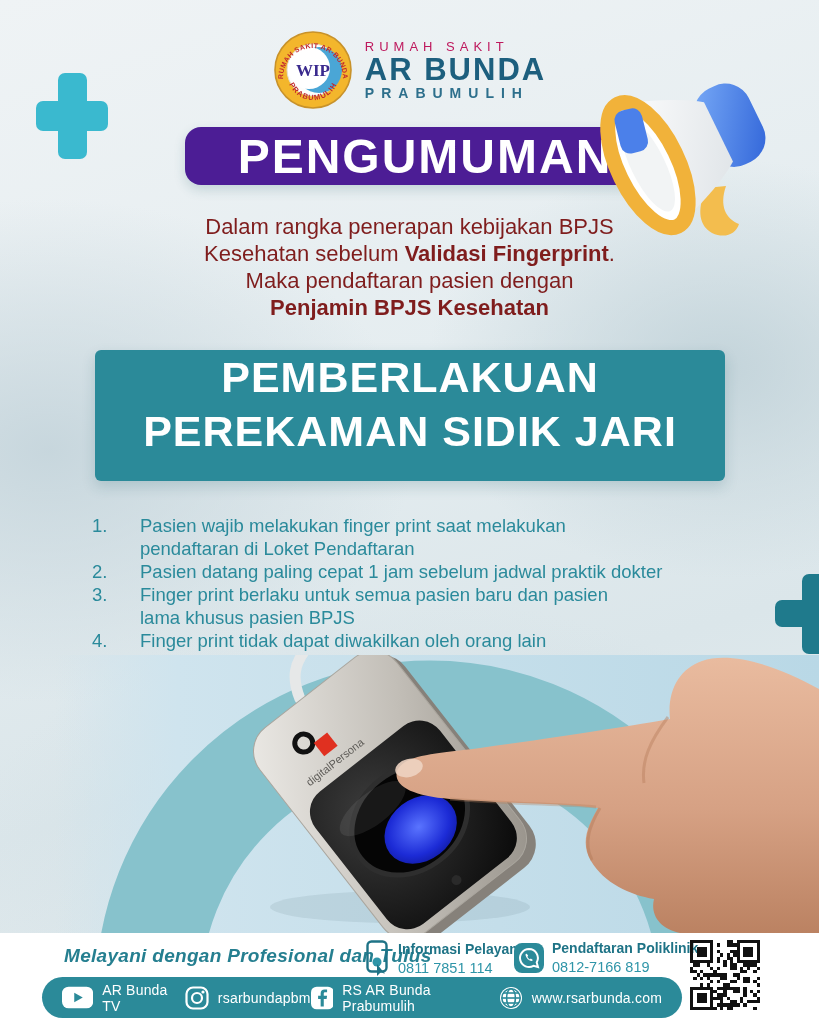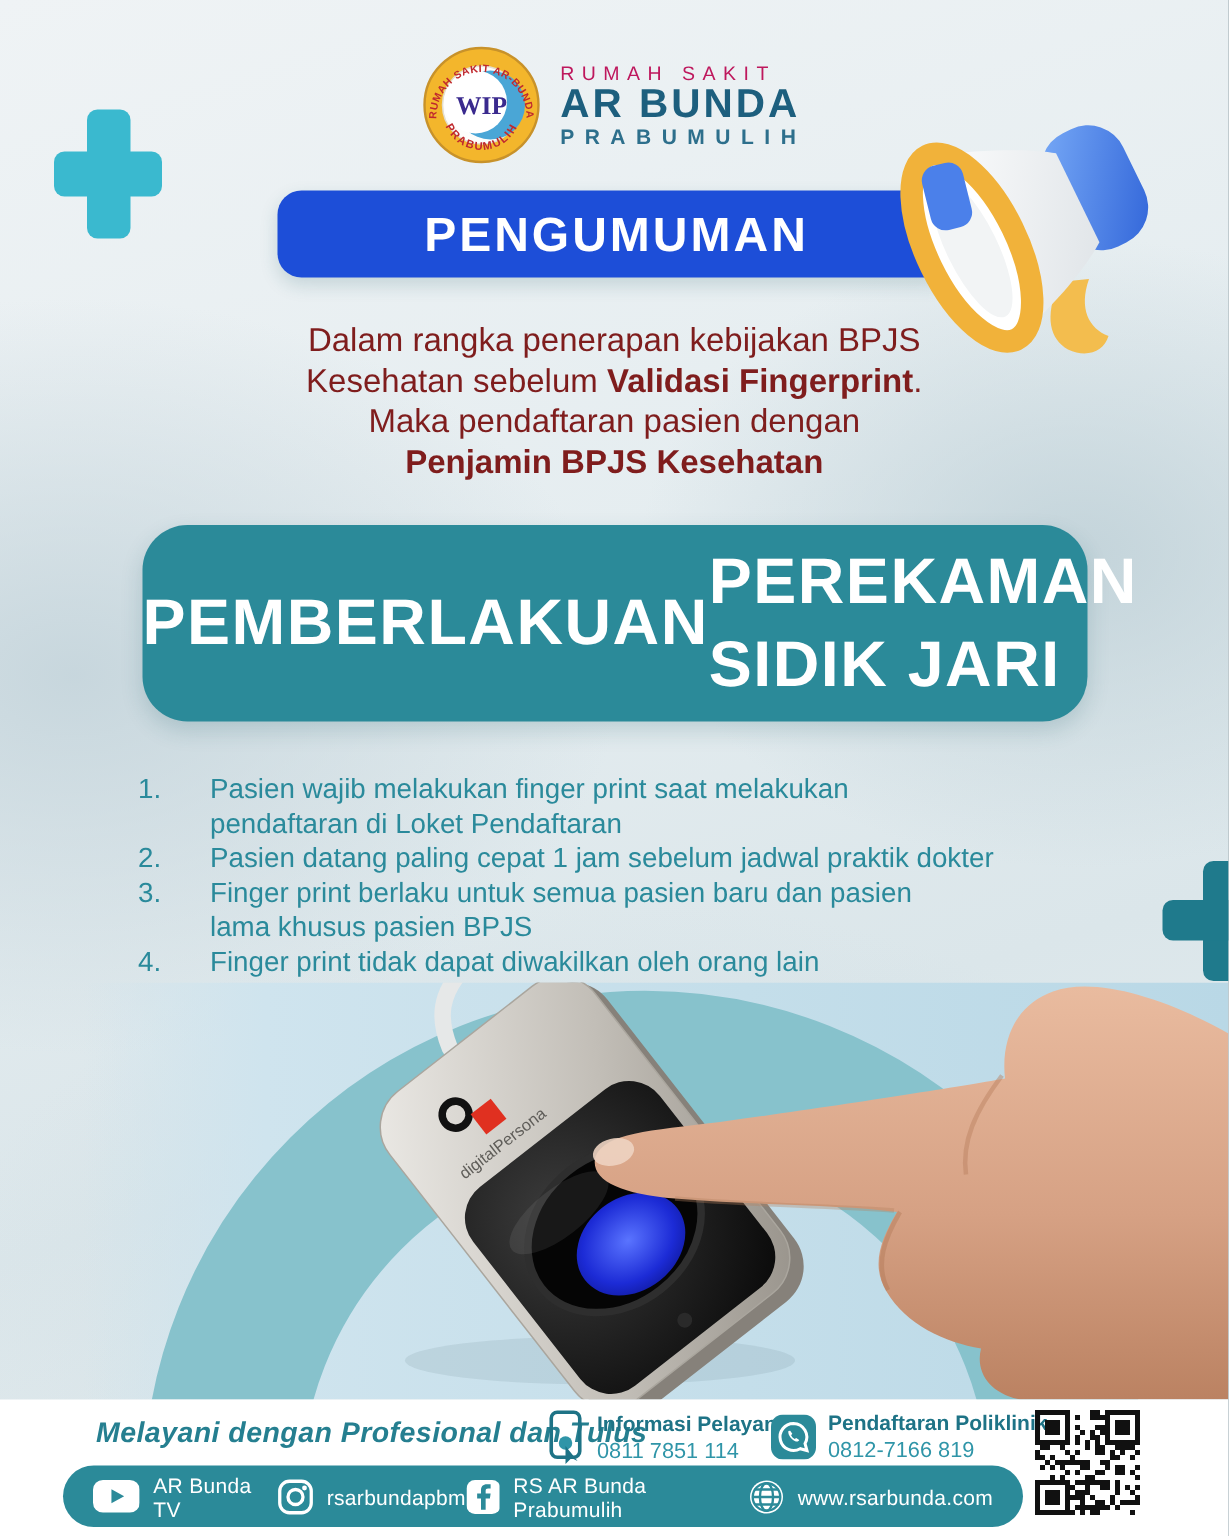--- a/index.html
+++ b/index.html
@@ -18,34 +18,34 @@
   .plus-cyan .v{left:22px;top:0;width:29px;height:86px;background:#3ab9cf;}
   .plus-cyan .h{left:0;top:28px;width:72px;height:30px;background:#3ab9cf;}
   .plus-dark{left:775px;top:574px;width:82px;height:80px;}
   .plus-dark .v{left:27px;top:0;width:27px;height:80px;background:#1f7a8c;}
   .plus-dark .h{left:0;top:26px;width:82px;height:27px;background:#1f7a8c;}
   
   .brand{position:absolute;top:30px;left:0;right:0;display:flex;justify-content:center;
     align-items:center;gap:12px;}
   .brand-text{text-align:left;color:#1d5f7e;}
   .brand-small{font-size:13px;font-weight:normal;letter-spacing:5px;color:#be185d;}
-  .brand-big{font-size:27px;font-weight:bold;letter-spacing:2px;line-height:1.02;}
+  .brand-big{font-size:31px;font-weight:bold;letter-spacing:2px;line-height:1.02;}
   .brand-city{font-size:14px;font-weight:bold;letter-spacing:7px;color:#2d6f8c;}
   
-  .banner{position:absolute;left:185px;top:127px;width:452px;height:58px;background:#1d4ed8;
+  .banner{position:absolute;left:185px;top:127px;width:452px;height:58px;background:#4c1d95;
     border-radius:16px;display:flex;align-items:center;justify-content:center;color:#fff;
-    font-size:32px;font-weight:bold;letter-spacing:2px;box-shadow:0 5px 12px rgba(30,90,100,.18);}
+    font-size:48px;font-weight:bold;letter-spacing:2px;box-shadow:0 5px 12px rgba(30,90,100,.18);padding-left:14px;}
   .megaphone{position:absolute;left:588px;top:56px;width:200px;height:185px;z-index:5;}
   
   .intro{position:absolute;left:60px;top:213px;width:699px;text-align:center;color:#7f1d1d;
     font-size:22px;line-height:27px;font-weight:500;}
   .intro b{font-weight:bold;}
   
   .headline{position:absolute;left:95px;top:350px;width:630px;height:131px;background:#2b8a99;
-    border-radius:30px;display:flex;align-items:center;justify-content:flex-start;
+    border-radius:6px;display:flex;flex-direction:column;align-items:center;justify-content:flex-start;
     color:#fff;font-weight:bold;font-size:43px;letter-spacing:1px;line-height:1.26;
     box-shadow:0 6px 14px rgba(30,90,100,.18);}
   
   .rules{position:absolute;left:92px;top:514px;width:650px;color:#2a8a9b;font-size:18.5px;
     line-height:23px;font-weight:500;}
   .rule{display:flex;}
   .rule .num{width:48px;flex:none;}
   .rule .lines{flex:1;}
   .rule .lines div{white-space:nowrap;}
   

